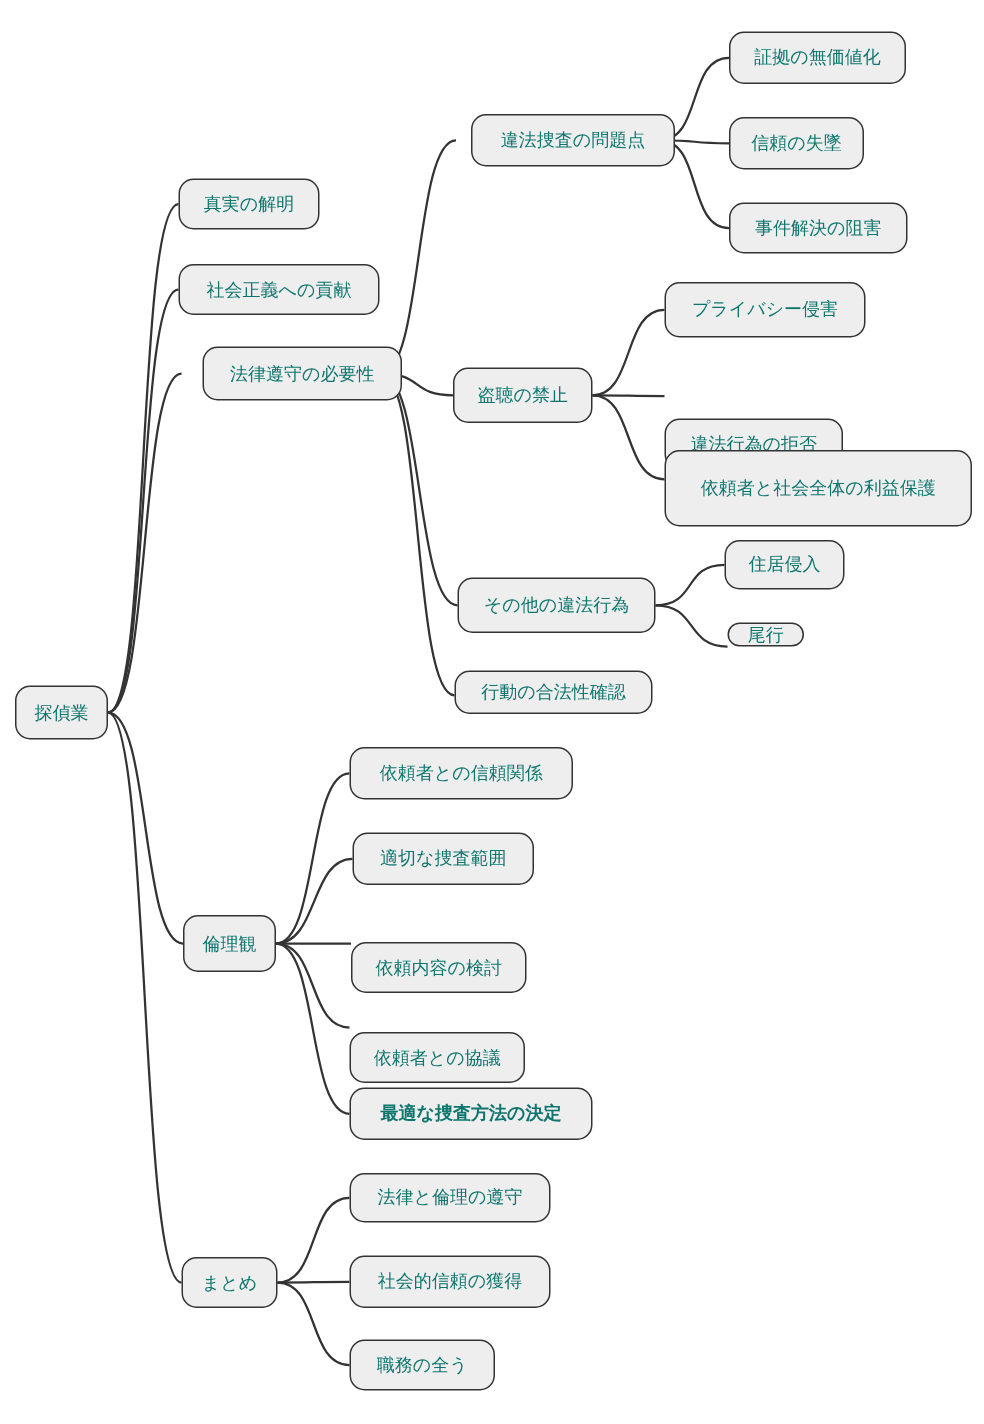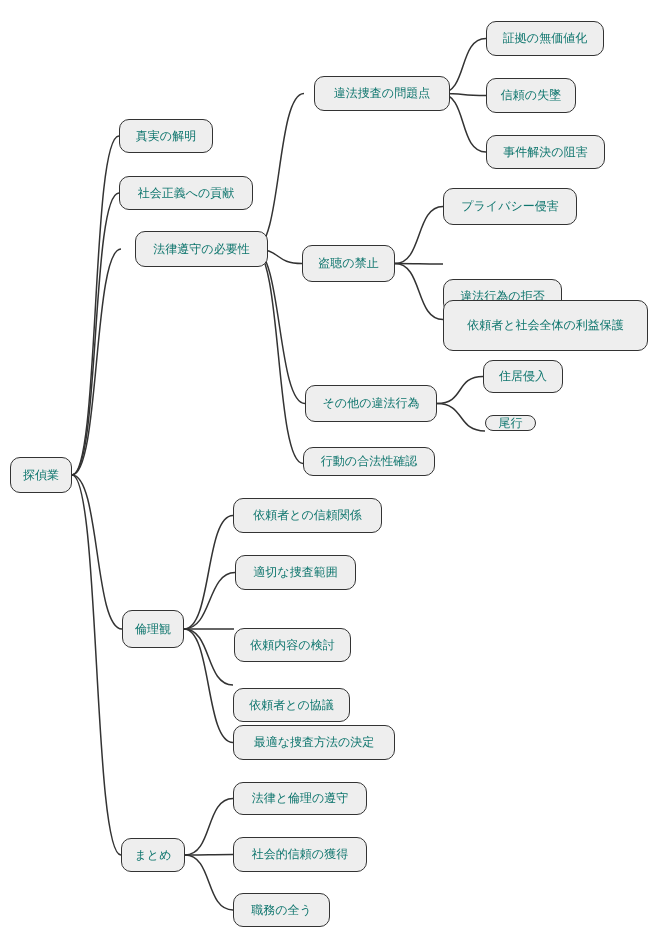--- a/index.html
+++ b/index.html
@@ -103,19 +103,19 @@
   <div class="node" style="left:443px;top:247px;width:119px;height:34px;margin-top:32px;">違法行為の拒否</div>
   <div class="node" style="left:443px;top:300px;width:205px;height:51px;">依頼者と社会全体の利益保護</div>
 
   <div class="node" style="left:483px;top:360px;width:80px;height:33px;">住居侵入</div>
   <div class="node" style="left:485px;top:415px;width:51px;height:16px;">尾行</div>
 
   <div class="node" style="left:233px;top:498px;width:149px;height:35px;">依頼者との信頼関係</div>
   <div class="node" style="left:235px;top:555px;width:121px;height:35px;">適切な捜査範囲</div>
   <div class="node" style="left:234px;top:612px;width:117px;height:34px;margin-top:16px;">依頼内容の検討</div>
   <div class="node" style="left:233px;top:668px;width:117px;height:34px;margin-top:20px;">依頼者との協議</div>
-  <div class="node" style="left:233px;top:725px;width:162px;height:35px;">最適な捜査方法の決定</div>
+  <div class="node" style="left:233px;top:725px;width:162px;height:35px;font-weight:bold;">最適な捜査方法の決定</div>
 
   <div class="node" style="left:233px;top:782px;width:134px;height:33px;">法律と倫理の遵守</div>
   <div class="node" style="left:233px;top:837px;width:134px;height:35px;">社会的信頼の獲得</div>
   <div class="node" style="left:233px;top:893px;width:97px;height:34px;">職務の全う</div>
 
 </div>
 
 </body></html>

